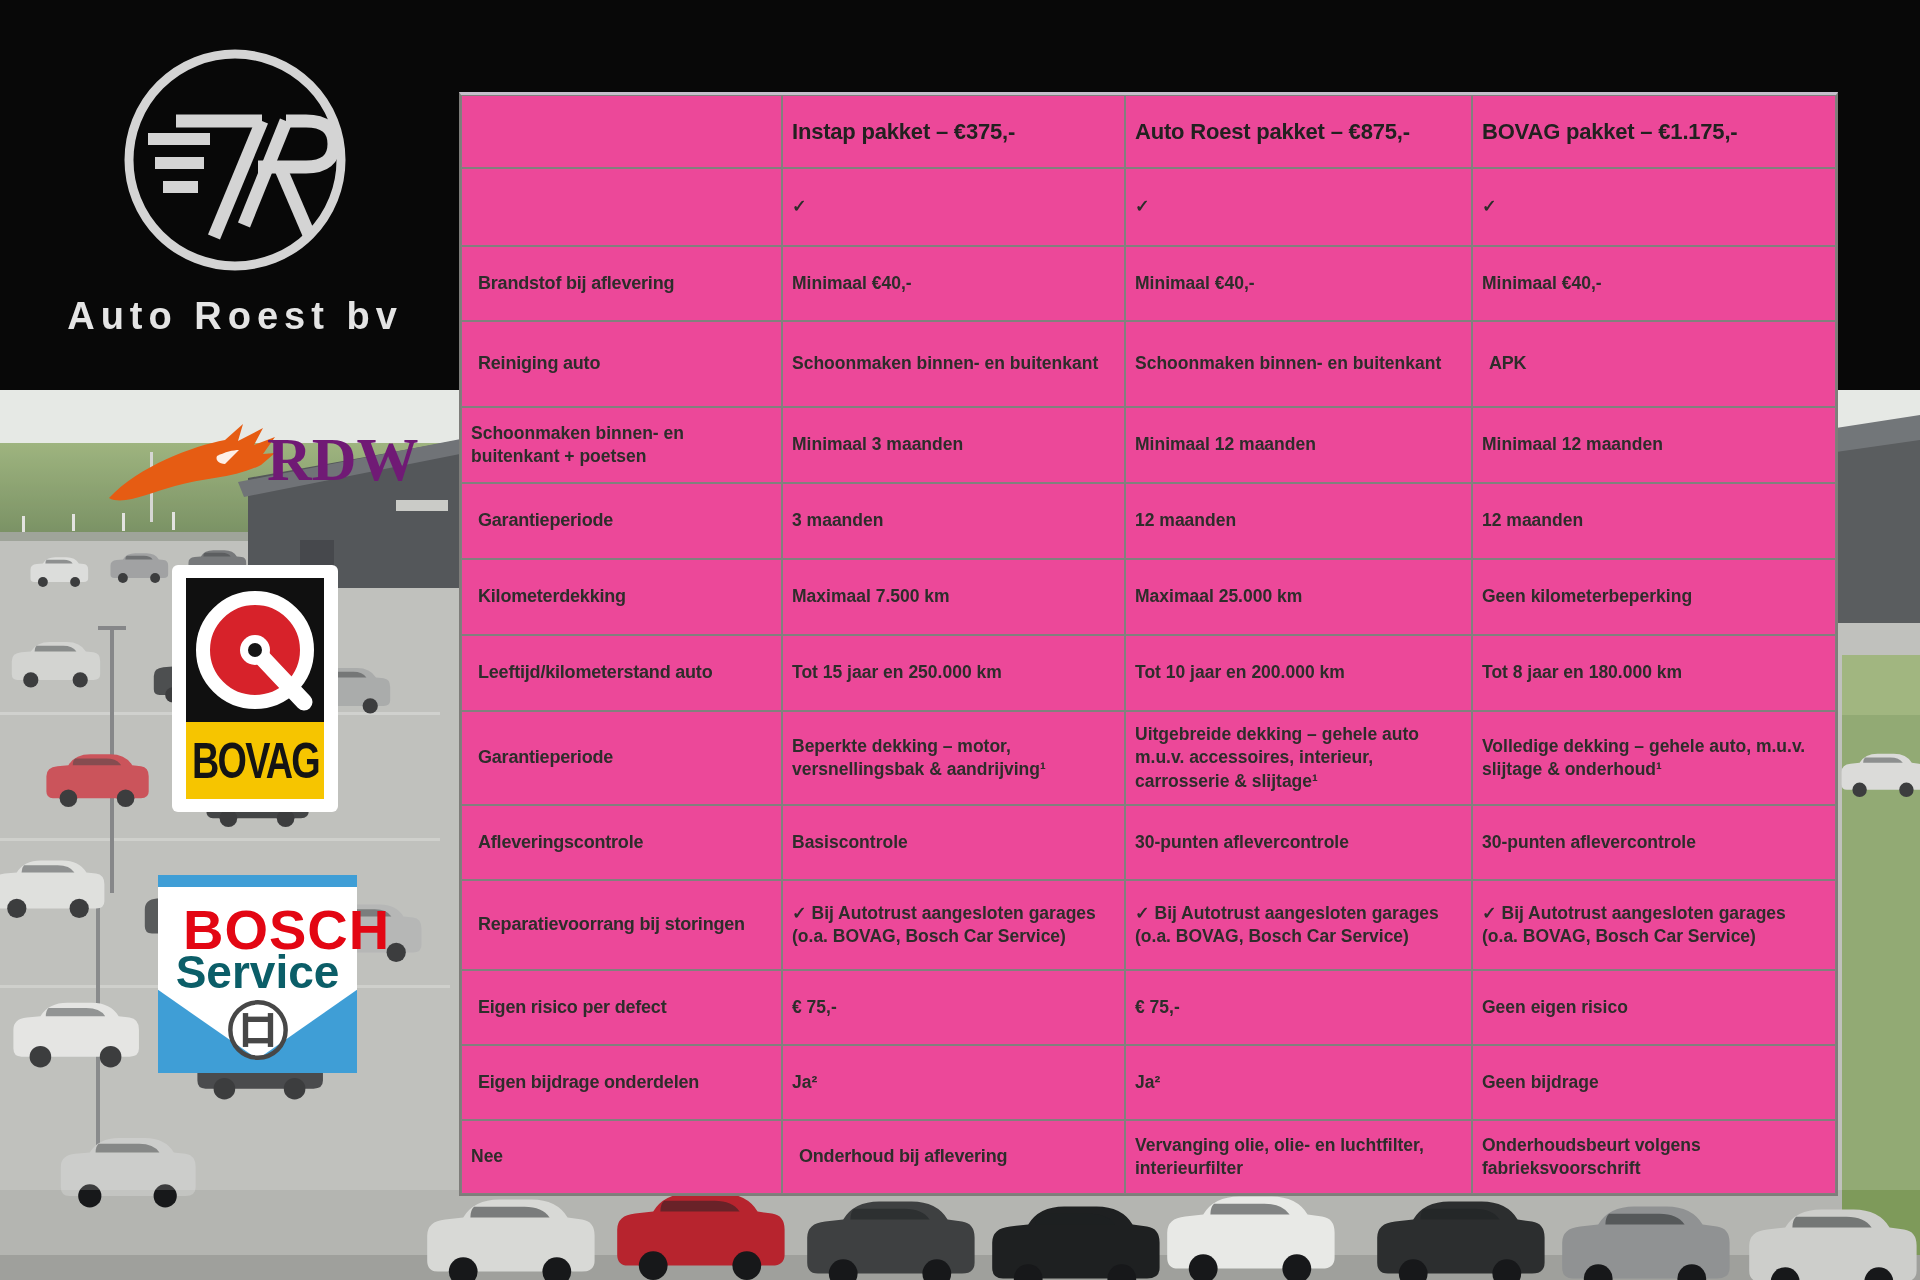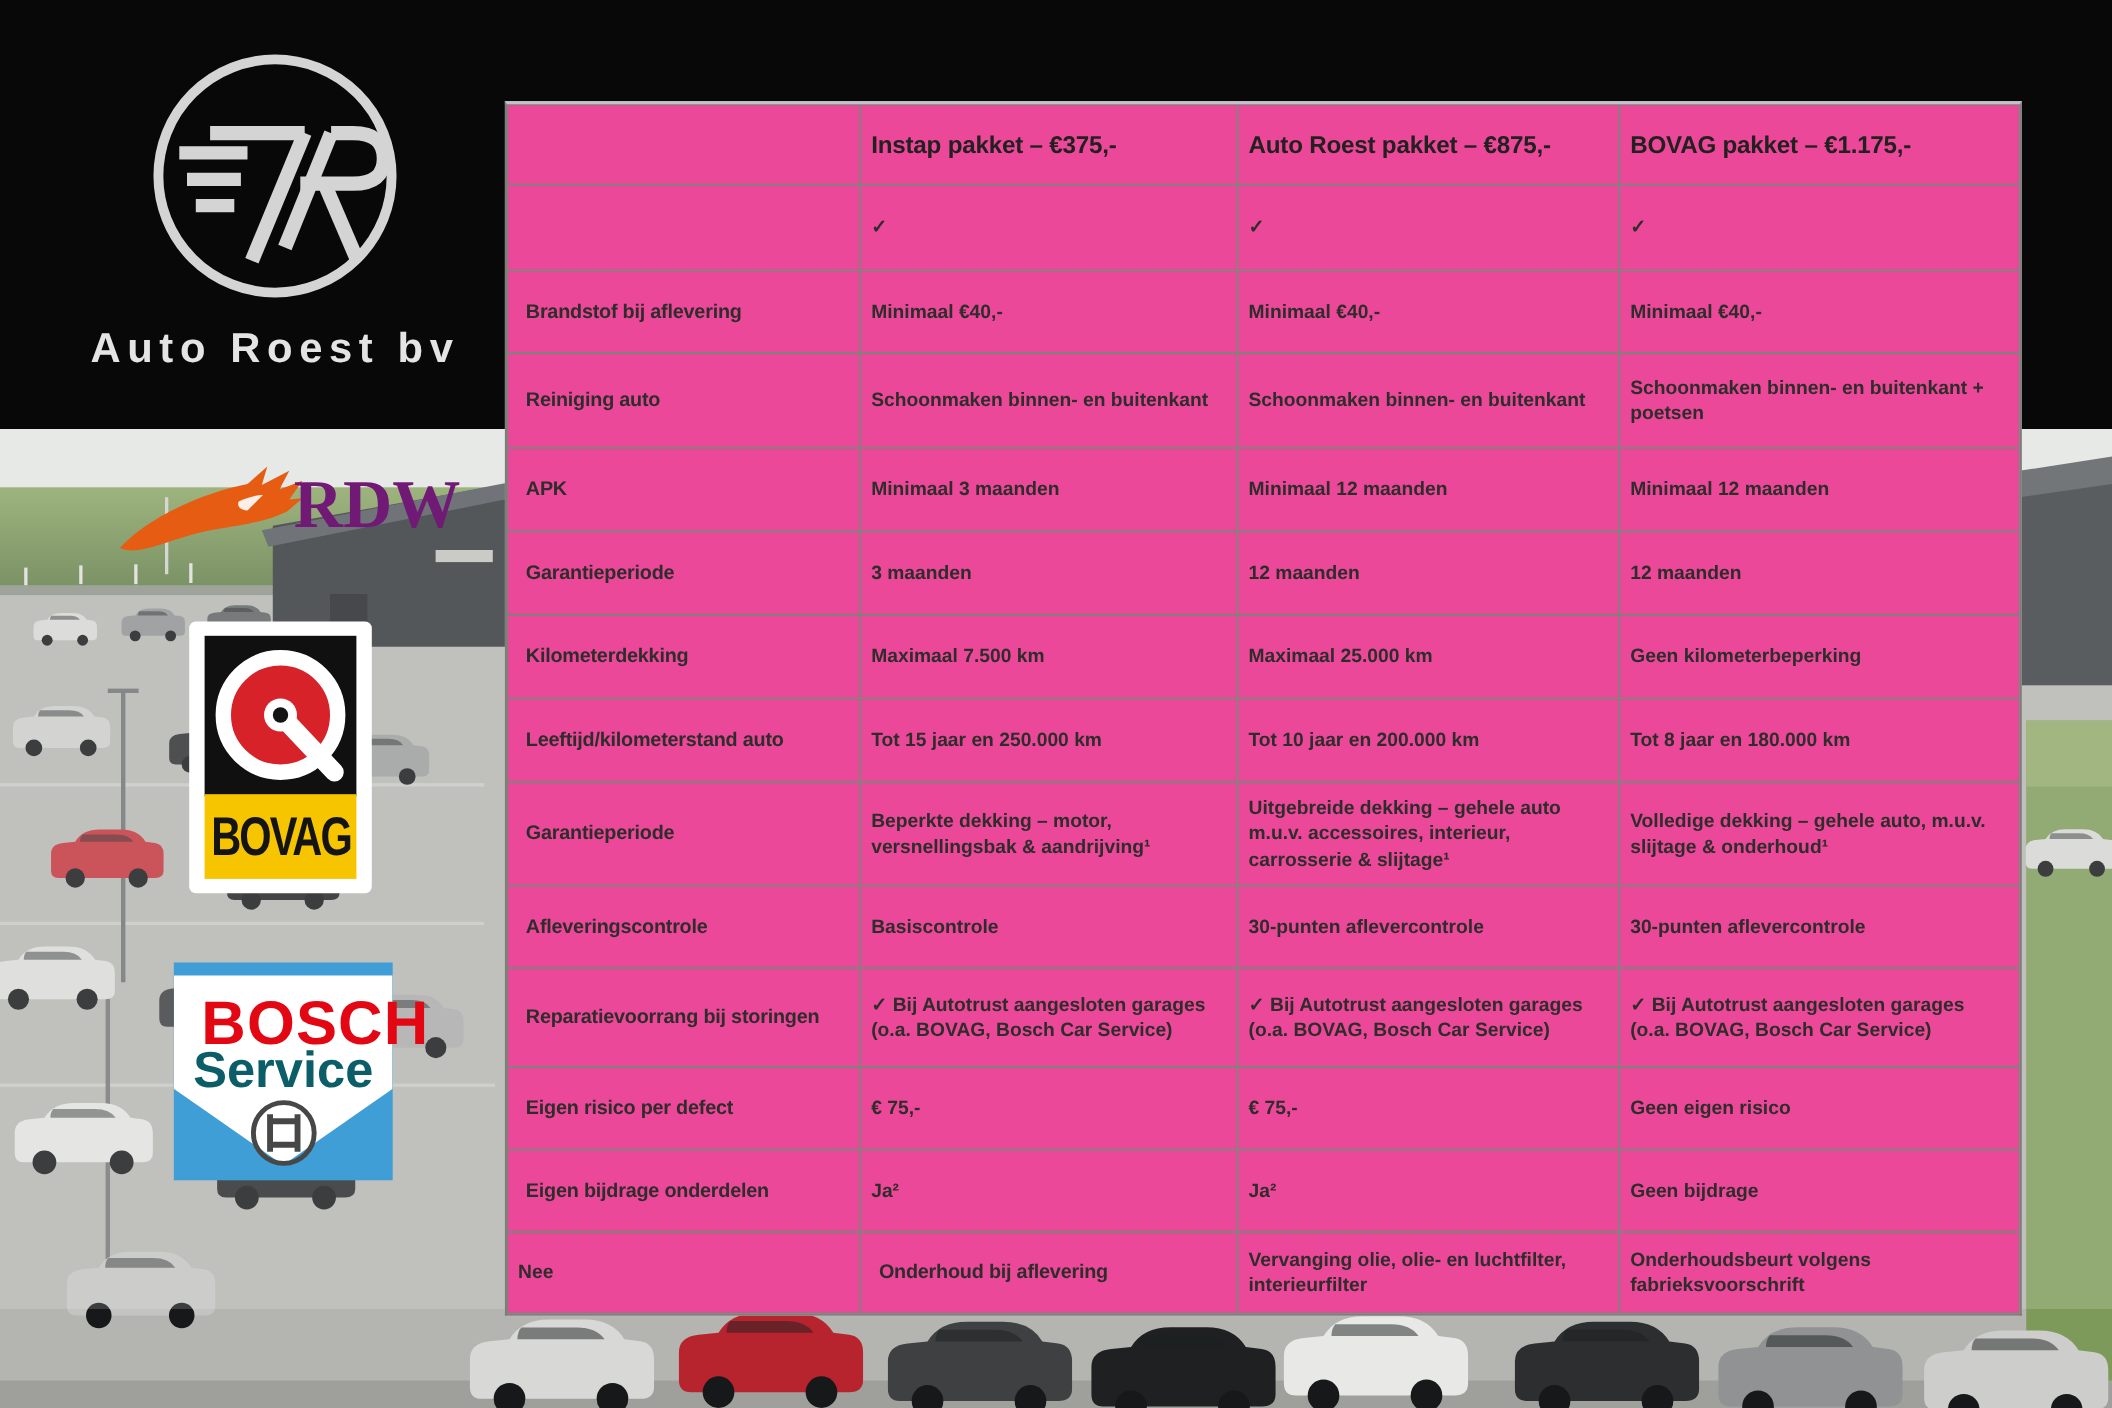--- a/index.html
+++ b/index.html
@@ -6,21 +6,21 @@
   .stage { position:relative; width:1920px; height:1280px; overflow:hidden;
            background:#b6b7b3; font-family:"Liberation Sans", sans-serif; }
 
   
   .photo { position:absolute; left:0; top:0; }
 
   
   .banner { position:absolute; left:0; top:0; width:1920px; height:390px; background:#080808; }
 
   
-  .dealer-logo { position:absolute; left:35px; top:0; width:430px; height:390px; text-align:center; }
+  .dealer-logo { position:absolute; left:20px; top:0; width:430px; height:390px; text-align:center; }
   .dealer-logo svg { margin-top:35px; }
   .dealer-name { margin-top:6px; font-size:38px; font-weight:bold; letter-spacing:6px; color:#e4e4e4; }
 
   
   .rdw { position:absolute; left:105px; top:418px; width:300px; height:105px; }
   .rdw svg { position:absolute; left:0; top:0; }
   .rdw-text { position:absolute; left:162px; top:6px; font-family:"Liberation Serif", serif;
               font-weight:bold; font-size:62px; color:#701a75;text-align:right; }
 
   
@@ -210,23 +210,23 @@
     <div class="cell check">✓</div>
 
     <div class="cell label">Brandstof bij aflevering</div>
     <div class="cell">Minimaal €40,-</div>
     <div class="cell">Minimaal €40,-</div>
     <div class="cell">Minimaal €40,-</div>
 
     <div class="cell label">Reiniging auto</div>
     <div class="cell">Schoonmaken binnen- en buitenkant</div>
     <div class="cell">Schoonmaken binnen- en buitenkant</div>
+    <div class="cell label">APK</div>
+
     <div class="cell">Schoonmaken binnen- en buitenkant + poetsen</div>
-
-    <div class="cell label">APK</div>
     <div class="cell">Minimaal 3 maanden</div>
     <div class="cell">Minimaal 12 maanden</div>
     <div class="cell">Minimaal 12 maanden</div>
 
     <div class="cell label">Garantieperiode</div>
     <div class="cell">3 maanden</div>
     <div class="cell">12 maanden</div>
     <div class="cell">12 maanden</div>
 
     <div class="cell label">Kilometerdekking</div>

